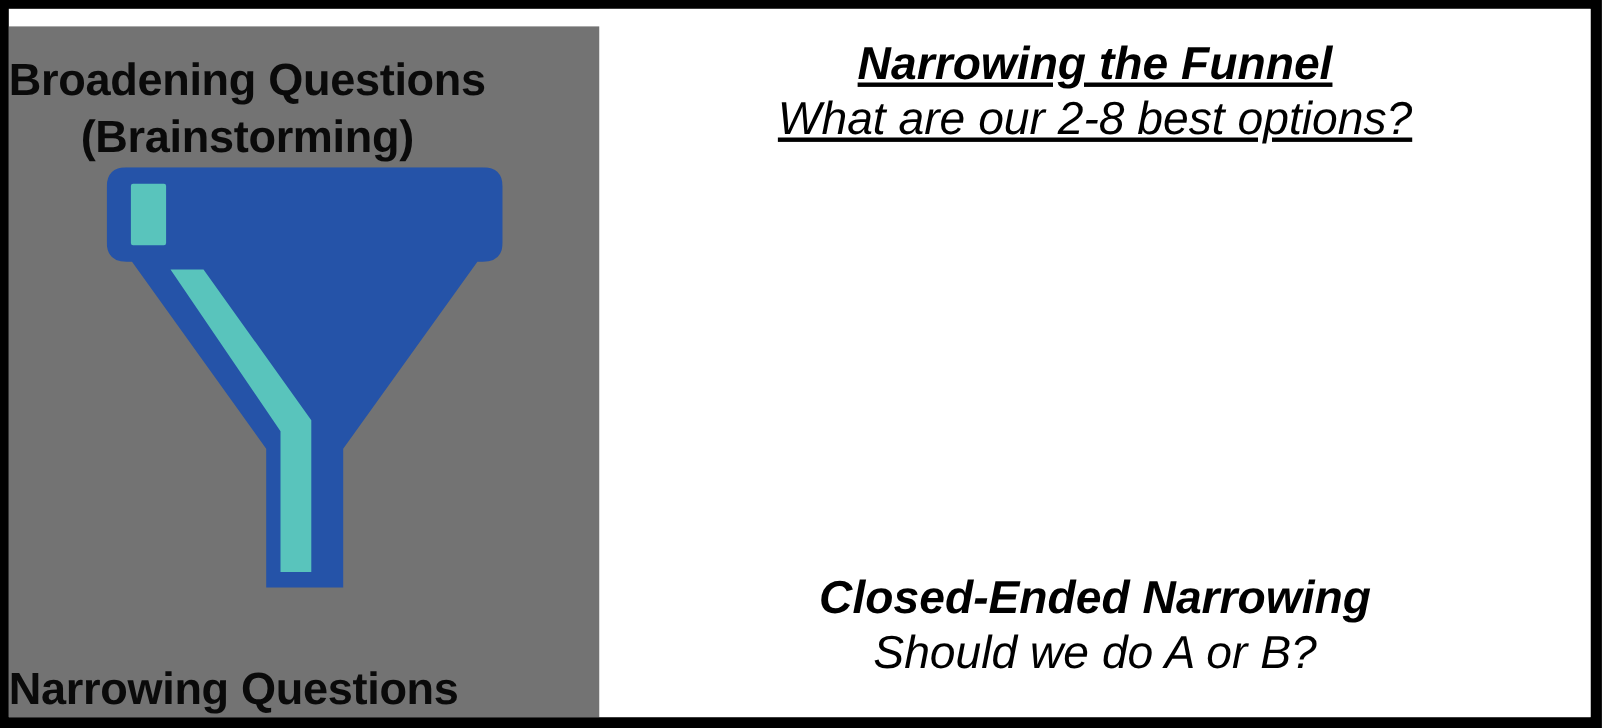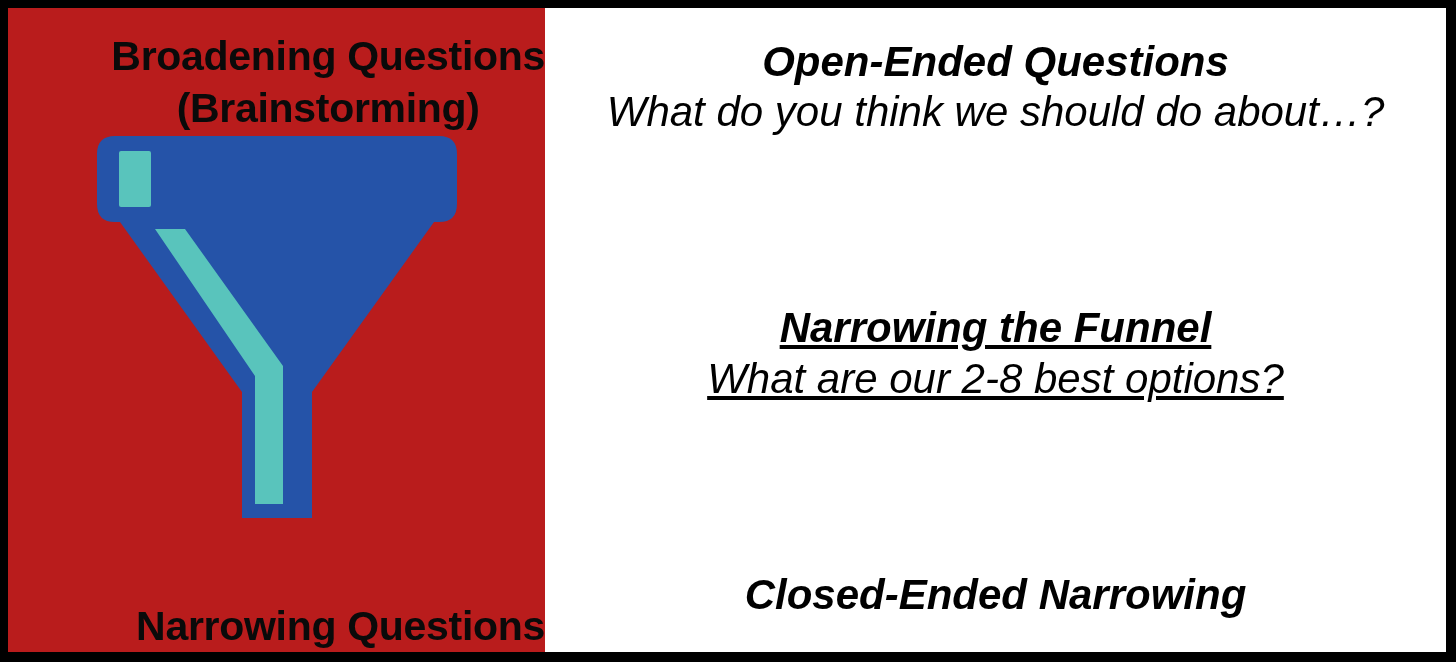--- a/index.html
+++ b/index.html
@@ -27,26 +27,27 @@
     display: flex;
     background: #ffffff;
     overflow: hidden;
   }
 
   
   .left-panel {
     position: relative;
     width: 537px;
     flex: 0 0 537px;
-    background: #b91c1c;
+    background: #737373;
     display: flex;
     flex-direction: column;
-    align-items: flex-end;
+    align-items: flex-start;
     justify-content: flex-start;
     overflow: hidden;
+    margin-top: 16px;
   }
 
   .panel-heading {
     text-align: center;
     color: #0a0a0a;
     font-family: "Liberation Sans", sans-serif;
     font-weight: bold;
     font-size: 41px;
     line-height: 1.27;
     letter-spacing: -0.3px;
@@ -165,30 +166,27 @@
       </div>
 
       <div class="panel-heading heading-bottom">
         <div>Narrowing Questions</div>
       </div>
 
     </div>
 
     <div class="right-panel">
 
-      <div class="qblock block-top">
-        <div class="q-title">Open-Ended Questions</div>
-        <div class="q-example">What do you think we should do about…?</div>
-      </div>
 
       <div class="qblock block-middle">
         <div class="q-title">Narrowing the Funnel</div>
         <div class="q-example">What are our 2-8 best options?</div>
       </div>
 
       <div class="qblock block-bottom">
         <div class="q-title">Closed-Ended Narrowing</div>
+        <div class="q-example">Should we do A or B?</div>
       </div>
 
     </div>
 
   </div>
 </div>
 
 </body></html>

